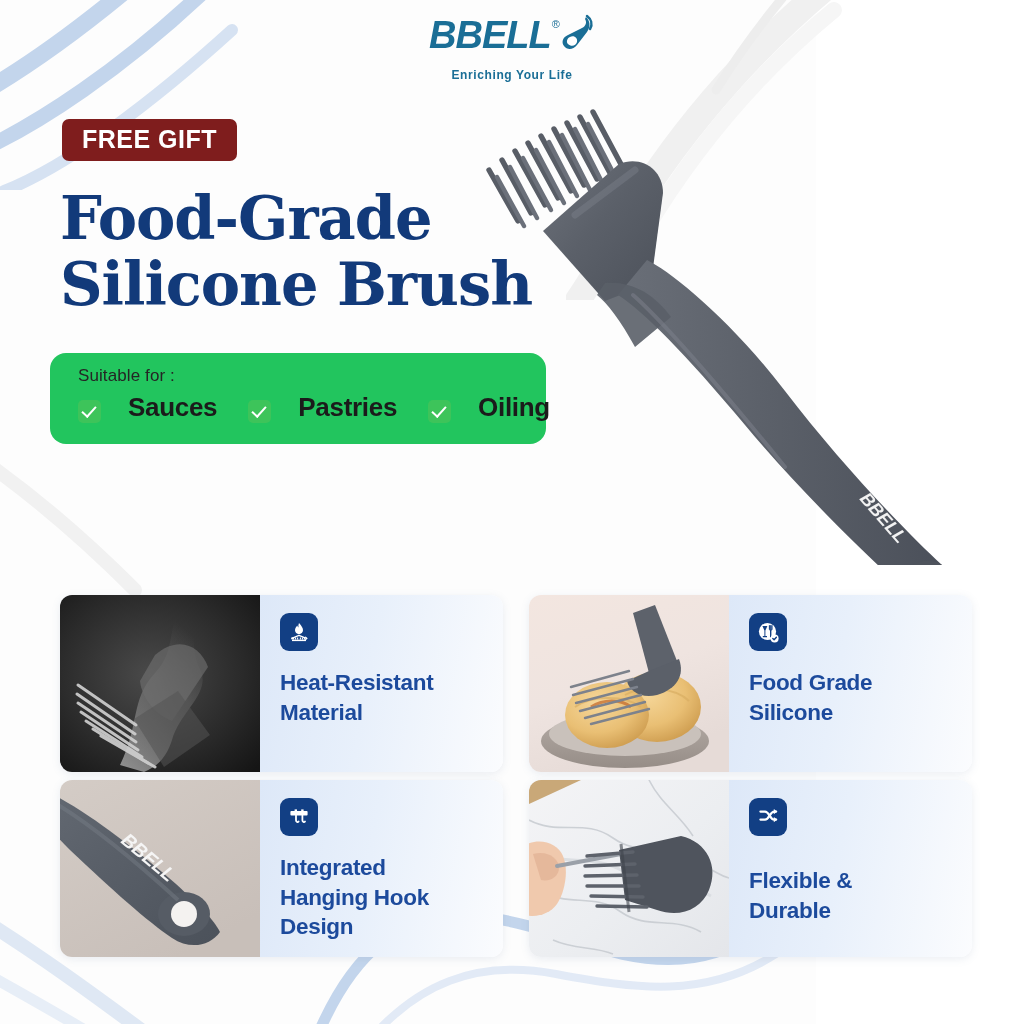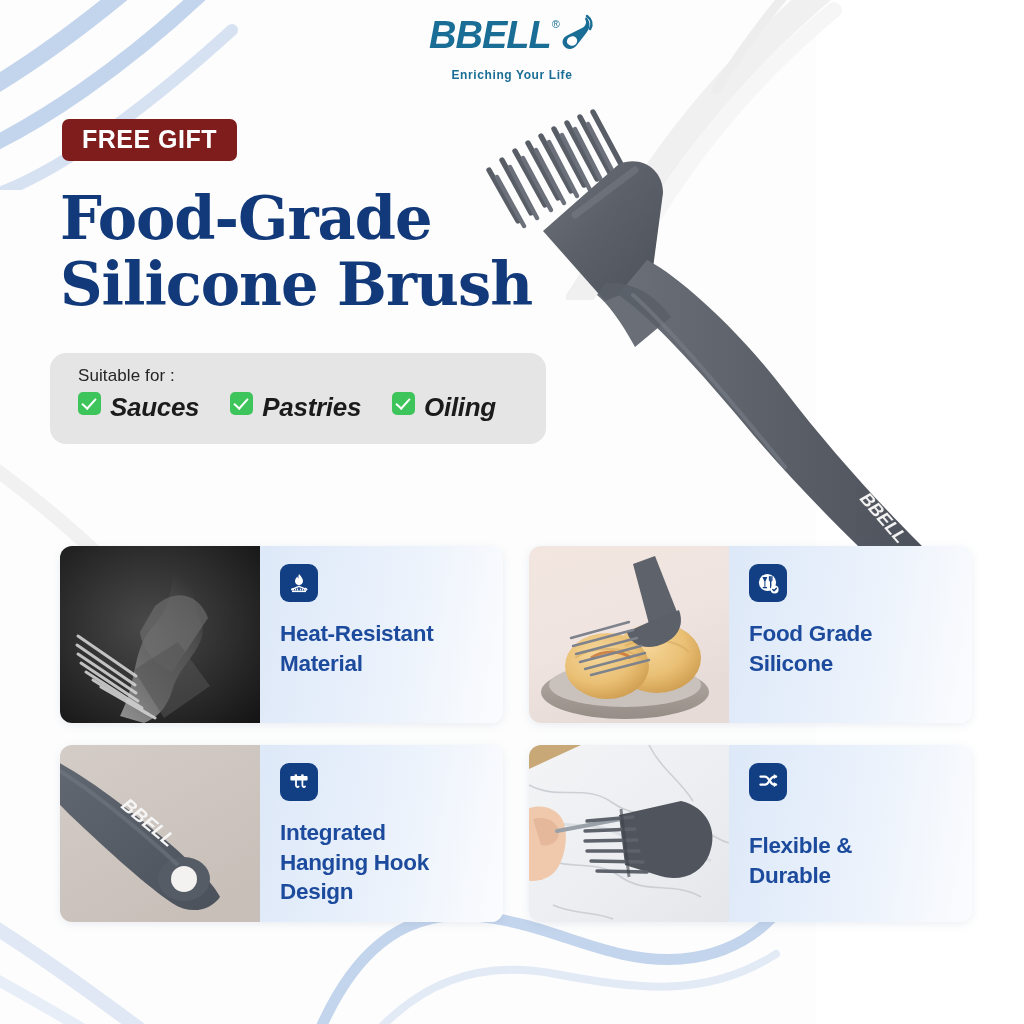--- a/index.html
+++ b/index.html
@@ -55,46 +55,46 @@
     font-weight: bold;
     font-size: 59px; line-height: 1.12;
     color: #123a7a; letter-spacing: -1px;
   }
   .headline .l2 { display: block; }
 
   
   .suitable {
     position: absolute; left: 50px; top: 353px;
     width: 496px; height: 91px;
-    background: #e5e5e5; border-radius: 16px;
+    background: #22c55e; border-radius: 16px;
     padding: 13px 0 0 28px;
   }
   .suitable-title { font-size: 17px; color: #252525; font-weight: 400; letter-spacing: .1px; }
   .suitable-items { display: flex; align-items: center; margin-top: 6px; gap: 31px; }
-  .sitem { display: flex; align-items: flex-start; gap: 9px; font-style: italic; }
+  .sitem { display: flex; align-items: flex-end; gap: 27px; }
   .check {
     width: 23px; height: 23px; border-radius: 5px;
     background: #3dc45a; position: relative; flex: 0 0 auto;
   }
   .check::after {
     content: ""; position: absolute; left: 7px; top: 3px;
     width: 6px; height: 12px; border: solid #fff;
     border-width: 0 2.6px 2.6px 0; transform: rotate(42deg);
   }
   .sitem-label { font-size: 26px; font-weight: bold; color: #1b1b1b; letter-spacing: -.3px; }
 
   
   .hero { position: absolute; left: 455px; top: 95px; width: 545px; height: 470px; }
 
   
   .cards {
-    position: absolute; left: 60px; top: 546px;
+    position: absolute; left: 60px; top: 595px;
     width: 912px;
     display: grid; grid-template-columns: 443px 443px;
-    gap: 22px 26px;
+    gap: 8px 26px;
   }
   .card {
     height: 177px; display: flex; border-radius: 12px; overflow: hidden;
     background: #fff;
     box-shadow: 0 2px 9px rgba(100,120,160,.13);
   }
   .card-photo { width: 200px; height: 100%; position: relative; overflow: hidden; flex: 0 0 auto; }
   .card-body {
     flex: 1; position: relative;
     background: linear-gradient(100deg, #dde8f8 0%, #e8f0fb 45%, #fbfcfe 100%);

